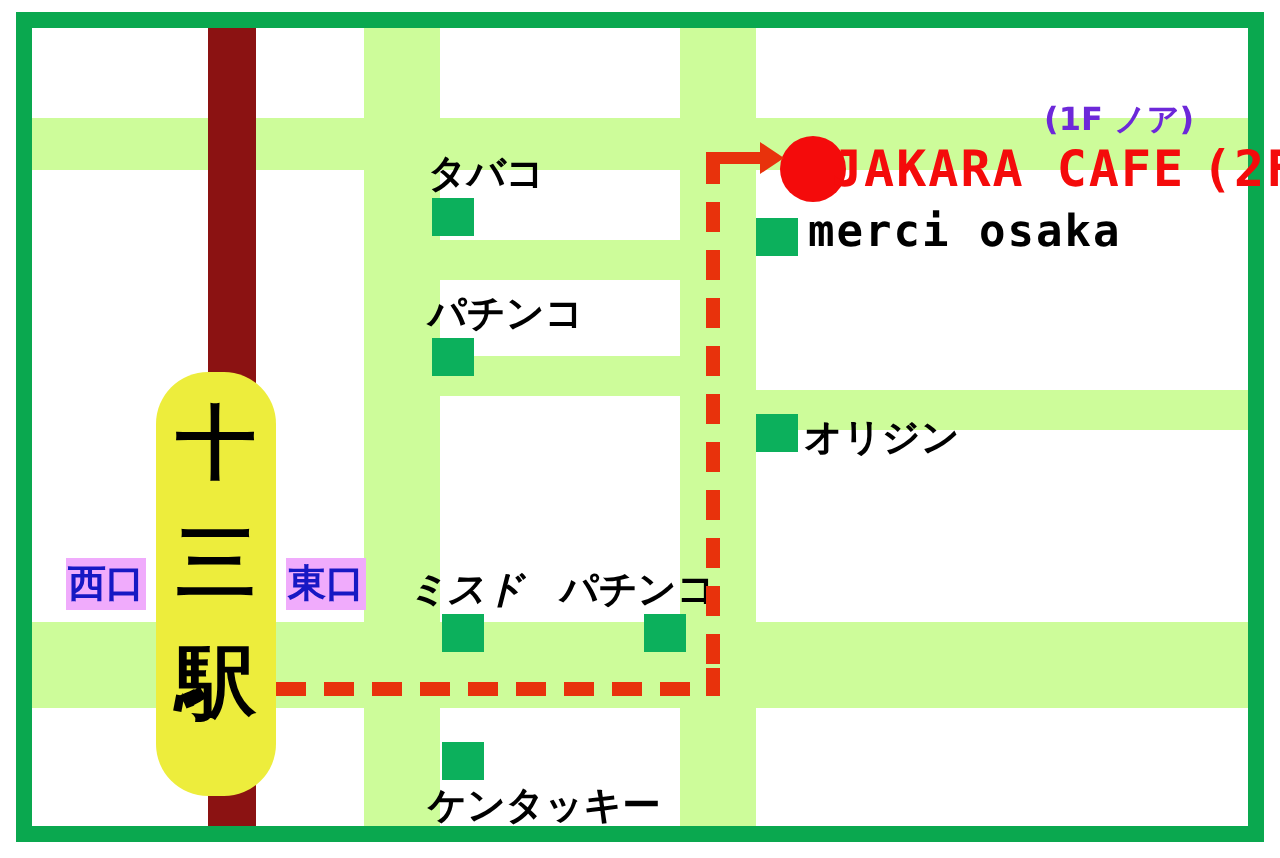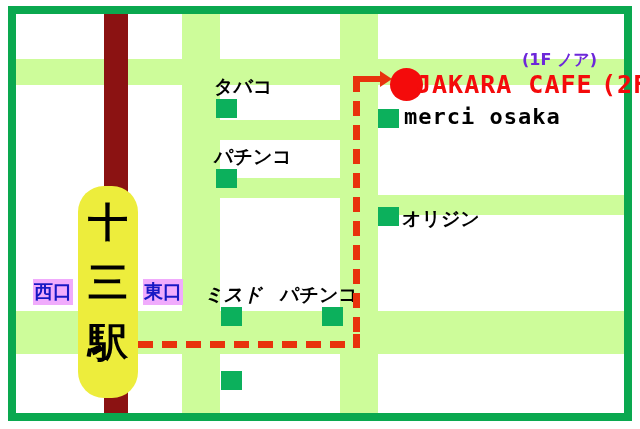--- a/index.html
+++ b/index.html
@@ -176,20 +176,21 @@
     <div class="marker" style="left:362px;top:193px;"></div>
     <div class="shop-label" style="left:386px;top:192px;">オリジン</div>
 
     <div class="shop-label" style="left:188px;top:268px;font-style:italic;">ミスド</div>
     <div class="marker" style="left:205px;top:293px;"></div>
 
     <div class="shop-label" style="left:264px;top:268px;">パチンコ</div>
     <div class="marker" style="left:306px;top:293px;"></div>
 
     <div class="marker" style="left:205px;top:357px;"></div>
+    <div class="shop-label" style="left:198px;top:376px;">ケンタッキー</div>
 
     <div class="marker" style="left:362px;top:95px;"></div>
     <div class="merci" style="left:388px;top:90px;">merci osaka</div>
 
     <div class="floor-note" style="left:506px;top:36px;">(1F ノア)</div>
 
     <div class="cafe-dot" style="left:374px;top:54px;"></div>
     <div class="cafe-name" style="left:400px;top:56px;">JAKARA CAFE</div>
     <div class="cafe-name" style="left:585px;top:56px;">(2F)</div>
 

